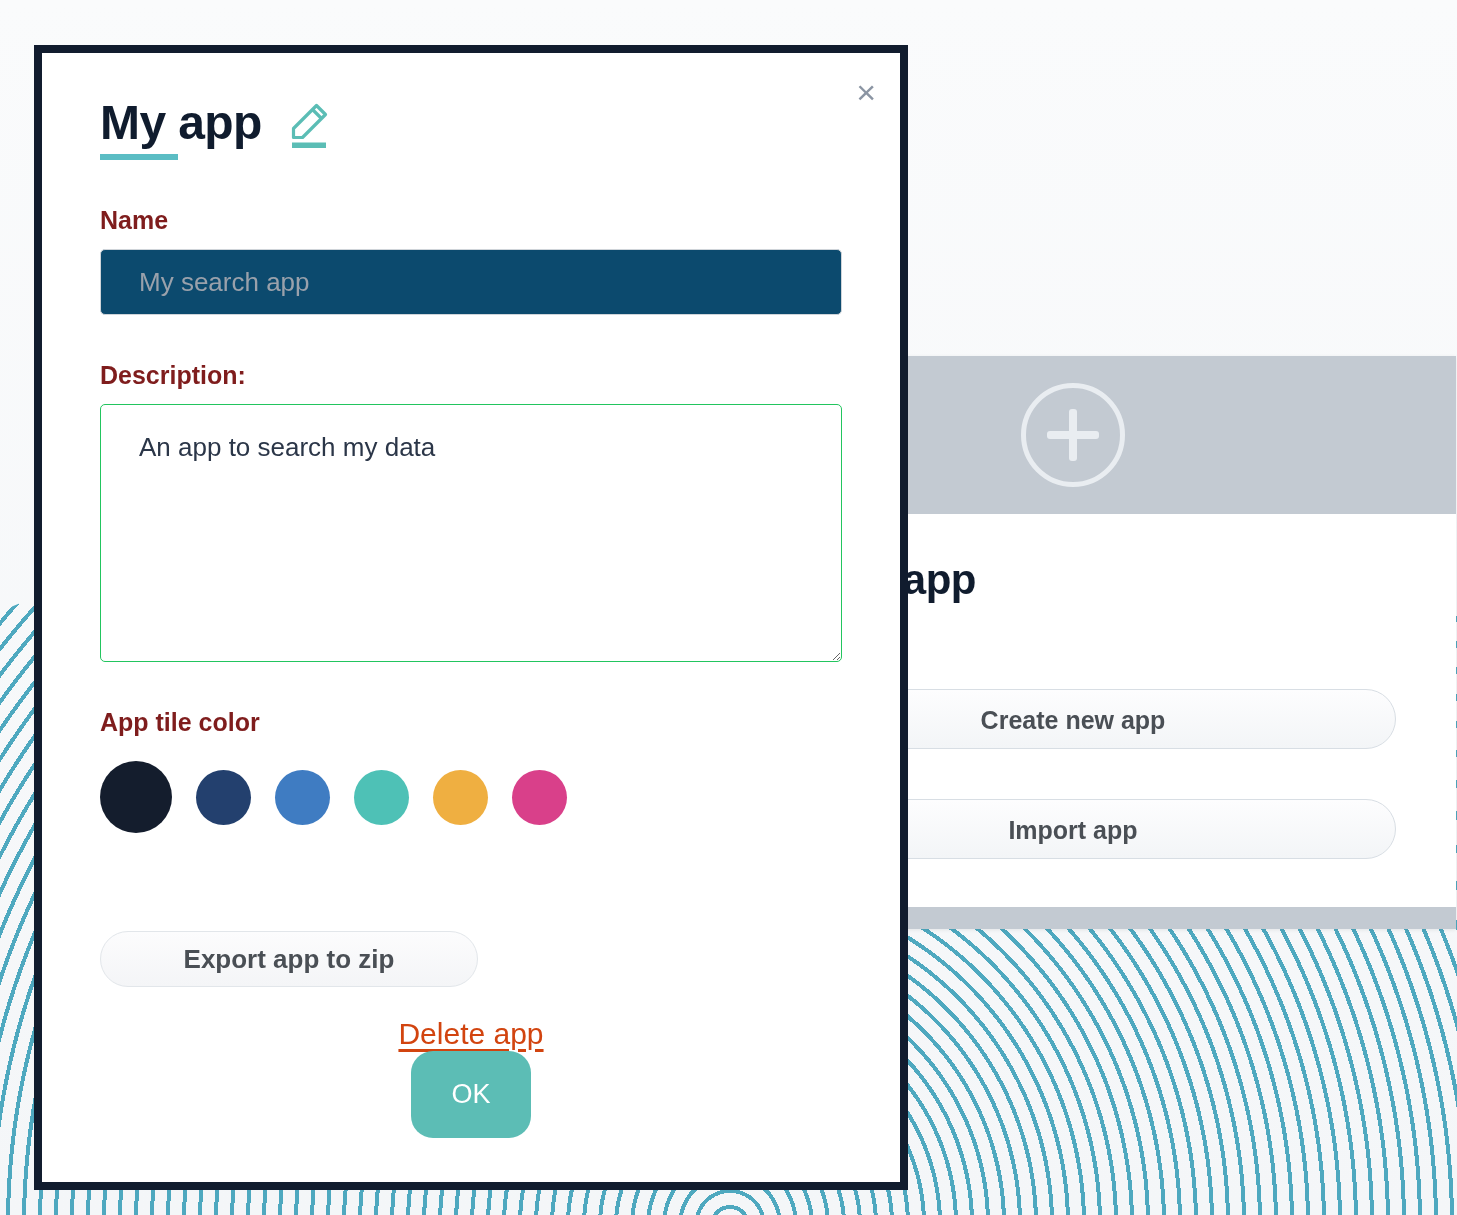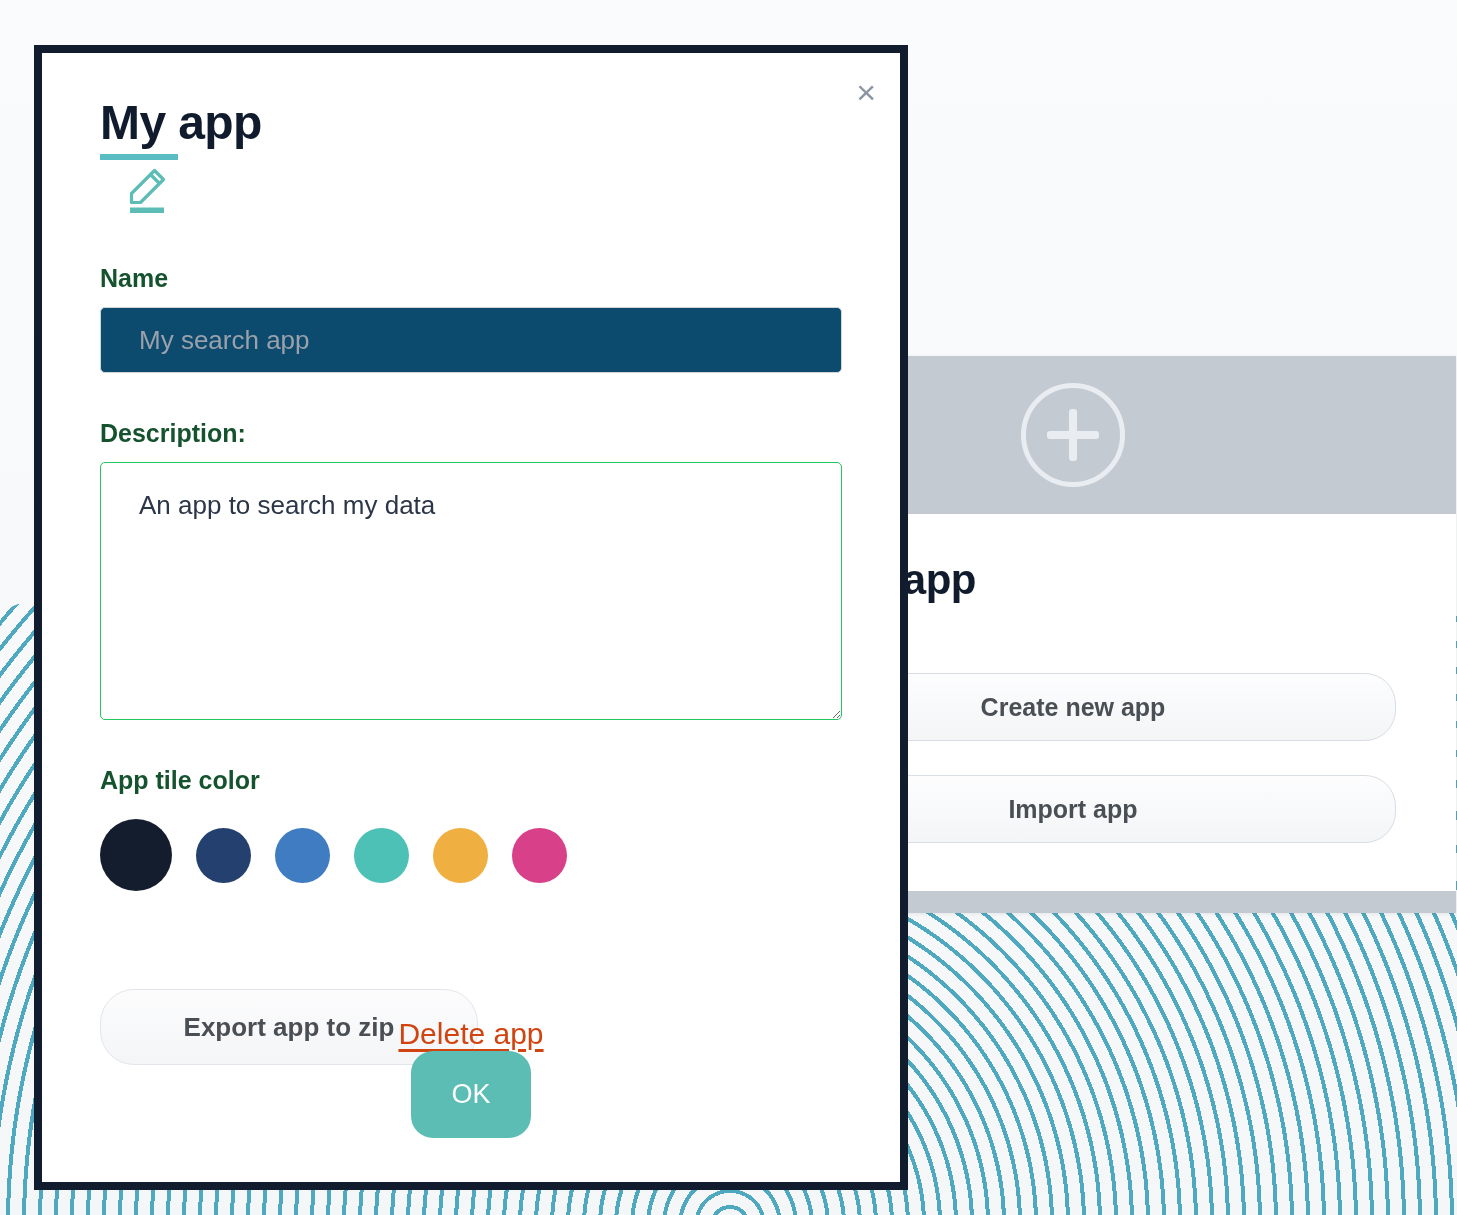--- a/index.html
+++ b/index.html
@@ -124,22 +124,22 @@
   }
   #bg-card-rule {
     margin-top: 26px;
     width: 72px;
     height: 9px;
     background: #c3cad2;
   }
   .bg-pill {
     display: block;
     width: 100%;
-    margin-top: 34px;
-    height: 68px;
+    margin-top: 50px;
+    height: 60px;
     line-height: 58px;
     text-align: center;
     border-radius: 31px;
     border: 1px solid #d8dee4;
     background: linear-gradient(180deg,#fdfdfe 0%,#f3f5f7 100%);
     color: #4a4f55;
     font-size: 25px;
     font-weight: 700;
     cursor: pointer;
   }
@@ -178,21 +178,20 @@
     font-weight: 400;
     background: none;
     border: none;
     padding: 4px 8px;
   }
 
   #app-title-row {
     display: flex;
     align-items: flex-start;
     padding-top: 42px;
-    flex-direction: column;
   }
   #app-title {
     font-size: 48px;
     font-weight: 700;
     color: #101c2e;
     letter-spacing: -0.6px;
     position: relative;
     padding-bottom: 10px;
   }
   #app-title::after {
@@ -206,21 +205,21 @@
   }
   #edit-pencil-wrap {
     margin-left: 24px;
     margin-top: 6px;
     cursor: pointer;
   }
 
   .field-label {
     font-size: 25px;
     font-weight: 700;
-    color: #14532d;
+    color: #7f1d1d;
     margin-top: 46px;
     margin-bottom: 14px;
   }
   #name-input {
     display: block;
     width: 100%;
     height: 66px;
     border: 1px solid #cfd4d9;
     border-radius: 5px;
     padding: 0 38px;
@@ -259,21 +258,21 @@
     margin-right: 24px;
     cursor: pointer;
     flex: none;
   }
   .swatch.unselected { width: 55px; height: 55px; }
   .swatch.selected { width: 72px; height: 72px; margin-right: 24px; }
 
   #export-btn {
     margin-top: 96px;
     width: 378px;
-    height: 76px;
+    height: 56px;
     border-radius: 34px;
     border: 1px solid #e2e6ea;
     background: linear-gradient(180deg,#fcfcfd 0%,#f4f5f7 100%);
     color: #4a4f55;
     font-size: 26px;
     font-weight: 700;
     cursor: pointer;
     font-family: "Liberation Sans", sans-serif;
     text-align: center;
   }

